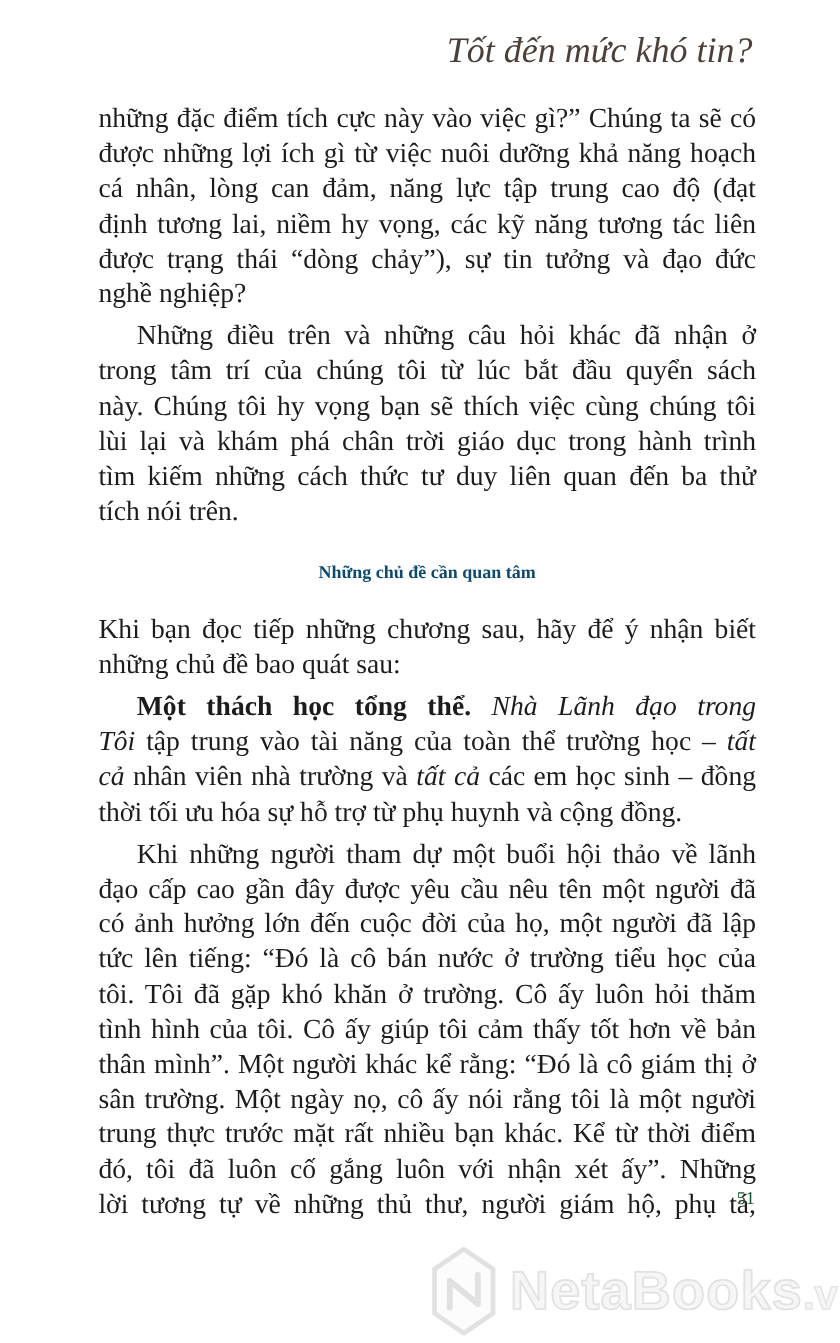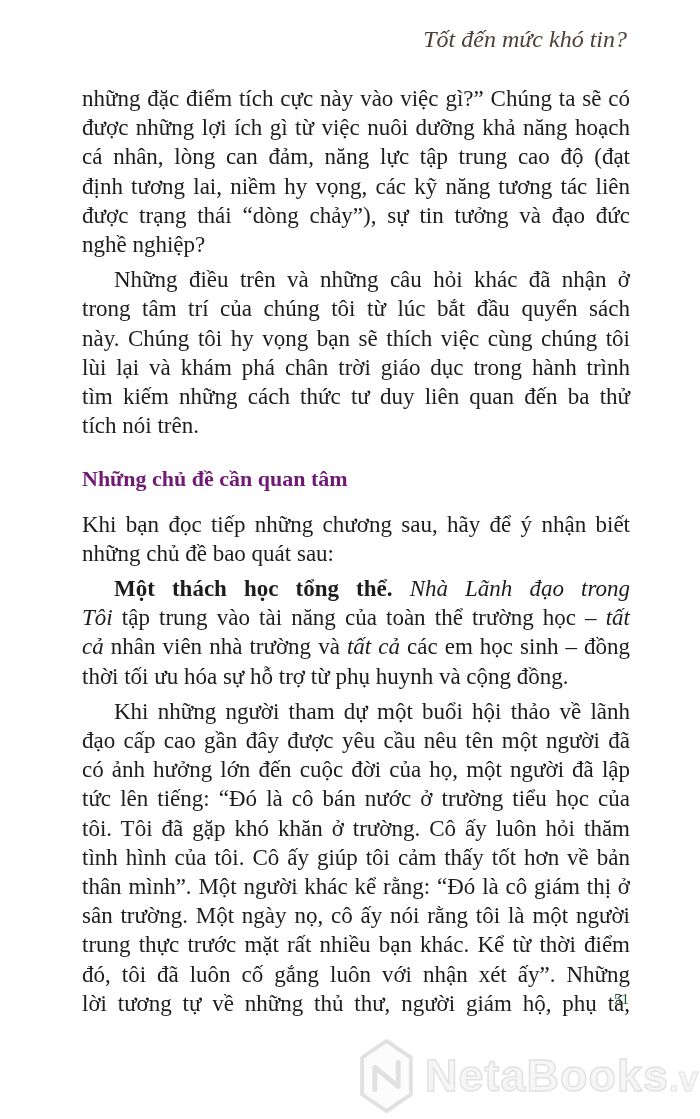--- a/index.html
+++ b/index.html
@@ -7,41 +7,41 @@
     width: 700px; height: 1119px;
     background: #ffffff;
     position: relative;
     overflow: hidden;
     font-family: "Liberation Serif", "DejaVu Serif", serif;
   }
   .running-head {
     position: absolute;
     top: 26px; right: 73px;
     font-style: italic;
-    font-size: 24px;
+    font-size: 30px;
     color: #4d4038;
   }
   .page-body {
     position: absolute;
     left: 82px; top: 84px;
     width: 548px;
     font-size: 23px;
     line-height: 29.2px;
     color: #1c1c1c;
   }
   .para { margin: 0 0 6px 0; }
   .line { text-align: justify; text-align-last: justify; }
   .line.lastline { text-align-last: left; }
   .para.indent .line:first-child { text-indent: 32px; }
   .heading {
-    text-align: left;
+    text-align: center;
     font-weight: bold;
-    font-size: 22px;
+    font-size: 15px;
     margin: 24px 0 16px 0;
-    color: #701a75;
+    color: #0c4a6e;
   }
   .watermark {
     position: absolute;
     left: 358px; top: 1038px;
     display: flex;
     align-items: center;
     z-index: 1;
   }
   .wm-logo { width: 57px; height: 76px; display: block; }
   .wm-text {

